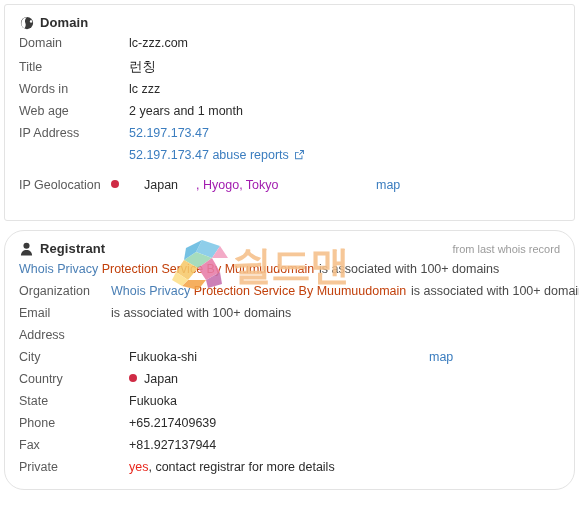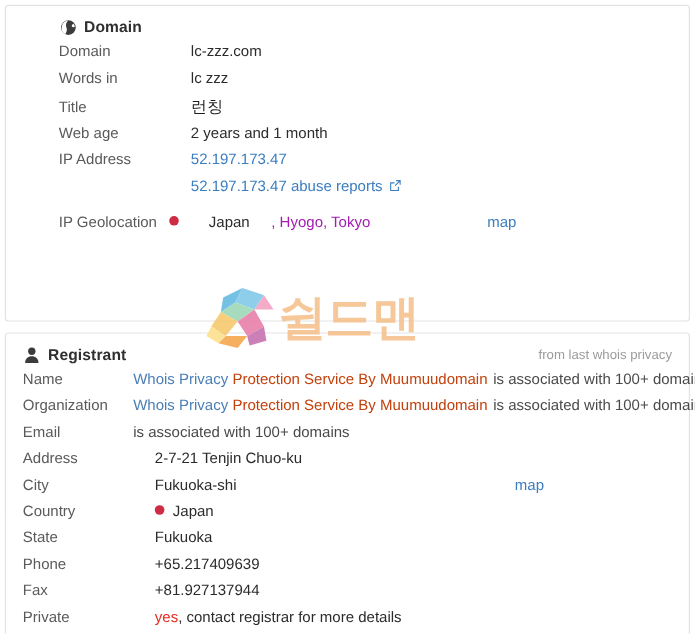--- a/index.html
+++ b/index.html
@@ -27,26 +27,26 @@
 
   
   .panel {
     background: #ffffff;
     border: 1px solid #e3e3e3;
     border-radius: 3px;
     box-sizing: border-box;
     position: relative;
   }
   .panel-domain {
-    height: 264px;
+    height: 217px;
     margin-bottom: 9px;
-    padding-left: 30px;
   }
   .panel-registrant {
-    height: 292px;
+    height: 260px;
+    border-radius: 20px;
   }
 
   .panel-head {
     display: flex;
     align-items: center;
     padding: 10px 14px 2px 14px;
     position: relative;
   }
   .panel-head-title {
     font-size: 13px;
@@ -203,28 +203,28 @@
       <span class="panel-head-title">Domain</span>
     </div>
 
     <div class="rows">
 
       <div class="row">
         <span class="lbl">Domain</span>
         <span class="val">lc-zzz.com</span>
       </div>
 
-      <div class="row">
-        <span class="lbl">Words in</span>
-        <span class="val">lc zzz</span>
-      </div>
-
       <div class="row tall">
         <span class="lbl">Title</span>
         <span class="val val-ko">런칭</span>
+      </div>
+
+      <div class="row">
+        <span class="lbl">Words in</span>
+        <span class="val">lc zzz</span>
       </div>
 
 
       <div class="row">
         <span class="lbl">Web age</span>
         <span class="val">2 years and 1 month</span>
       </div>
 
       <div class="row">
         <span class="lbl">IP Address</span>
@@ -257,45 +257,43 @@
 
   <section class="panel panel-registrant">
     <div class="panel-head">
       <span class="head-icon">
         <svg width="13" height="14" viewBox="0 0 14 15" aria-hidden="true">
           <circle cx="7" cy="4" r="3.3" fill="#3b3b3b"></circle>
           <path d="M1 14.5 C1 10.6 3.6 8.5 7 8.5 C10.4 8.5 13 10.6 13 14.5 Z" fill="#3b3b3b"></path>
         </svg>
       </span>
       <span class="panel-head-title">Registrant</span>
-      <span class="head-note">from last whois privacy</span>
+      <span class="head-note">from last whois record</span>
     </div>
 
     <div class="rows">
 
       <div class="row">
-        <span class="lbl">Name</span>
         <span class="col-val-wide"><a class="link-soft">Whois Privacy</a><span class="link-faded"> Protection Service By Muumuudomain</span></span>
         <span class="assoc">is associated with 100+ domains</span>
       </div>
 
       <div class="row">
         <span class="lbl">Organization</span>
         <span class="col-val-wide"><a class="link-soft">Whois Privacy</a><span class="link-faded"> Protection Service By Muumuudomain</span></span>
         <span class="assoc">is associated with 100+ domains</span>
       </div>
 
       <div class="row">
         <span class="lbl">Email</span>
         <span class="assoc">is associated with 100+ domains</span>
       </div>
 
       <div class="row">
         <span class="lbl">Address</span>
-        <span class="val">2-7-21 Tenjin Chuo-ku</span>
       </div>
 
       <div class="row">
         <span class="lbl">City</span>
         <span class="val col-val-wide">Fukuoka-shi</span>
         <a class="link col-map">map</a>
       </div>
 
       <div class="row">
         <span class="lbl">Country</span>

